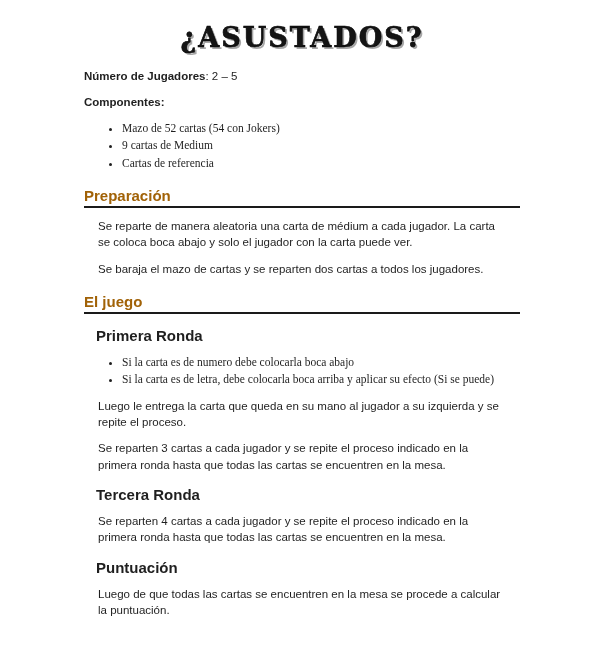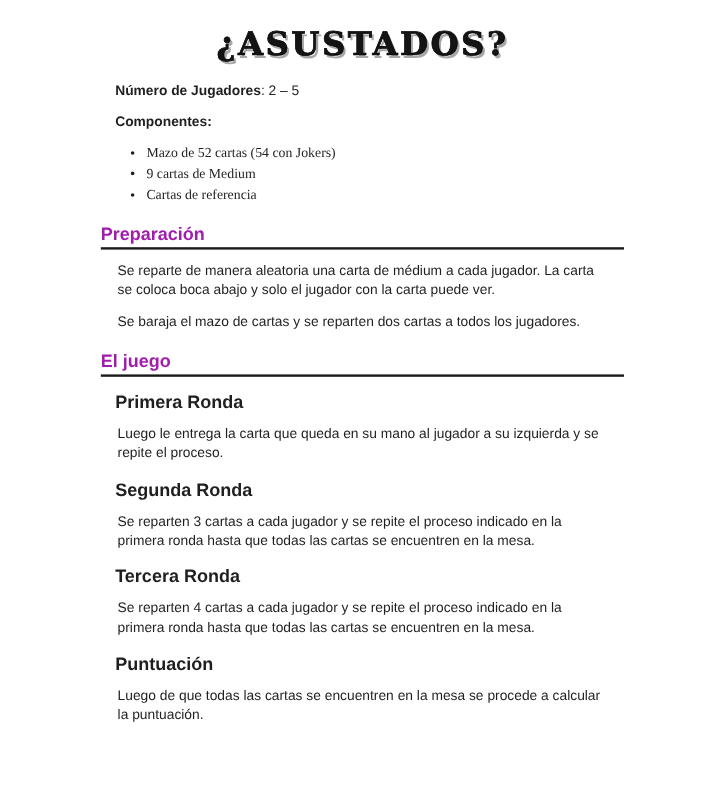--- a/index.html
+++ b/index.html
@@ -26,28 +26,28 @@
     font-weight: bold;
     font-size: 27px;
     letter-spacing: 2px;
     color: #141414;
     text-shadow: 2px 2px 0 rgba(60,60,60,0.45);
     margin: 4px 0 16px 0;
     -webkit-text-stroke: 0.6px #000;
   }
   .kv-line {
     font-size: 11.5px;
-    margin: 10px 12px;
+    margin: 10px 0;
     line-height: 1.35;
   }
   .kv-label { font-weight: bold; }
   .section-heading {
     font-size: 15px;
     font-weight: bold;
-    color: #a21caf;
+    color: #a16207;
     border-bottom: 2px solid #1a1a1a;
     padding-bottom: 2px;
     margin: 16px 0 10px 0;
   }
   .sub-heading {
     font-size: 15px;
     font-weight: bold;
     margin: 13px 0 10px 12px;
   }
   p.body-text {
@@ -91,24 +91,27 @@
 
   <p class="body-text">Se reparte de manera aleatoria una carta de médium a cada jugador. La carta se coloca boca abajo y solo el jugador con la carta puede ver.</p>
 
   <p class="body-text">Se baraja el mazo de cartas y se reparten dos cartas a todos los jugadores.</p>
 
   <div class="section-heading">El juego</div>
 
   <div class="sub-heading">Primera Ronda</div>
 
 
+  <ul class="doc-list">
+    <li>Si la carta es de numero debe colocarla boca abajo</li>
+    <li>Si la carta es de letra, debe colocarla boca arriba y aplicar su efecto (Si se puede)</li>
+  </ul>
 
   <p class="body-text">Luego le entrega la carta que queda en su mano al jugador a su izquierda y se repite el proceso.</p>
 
-  <div class="sub-heading">Segunda Ronda</div>
 
   <p class="body-text">Se reparten 3 cartas a cada jugador y se repite el proceso indicado en la primera ronda hasta que todas las cartas se encuentren en la mesa.</p>
 
   <div class="sub-heading">Tercera Ronda</div>
 
   <p class="body-text">Se reparten 4 cartas a cada jugador y se repite el proceso indicado en la primera ronda hasta que todas las cartas se encuentren en la mesa.</p>
 
   <div class="sub-heading">Puntuación</div>
 
   <p class="body-text">Luego de que todas las cartas se encuentren en la mesa se procede a calcular la puntuación.</p>

